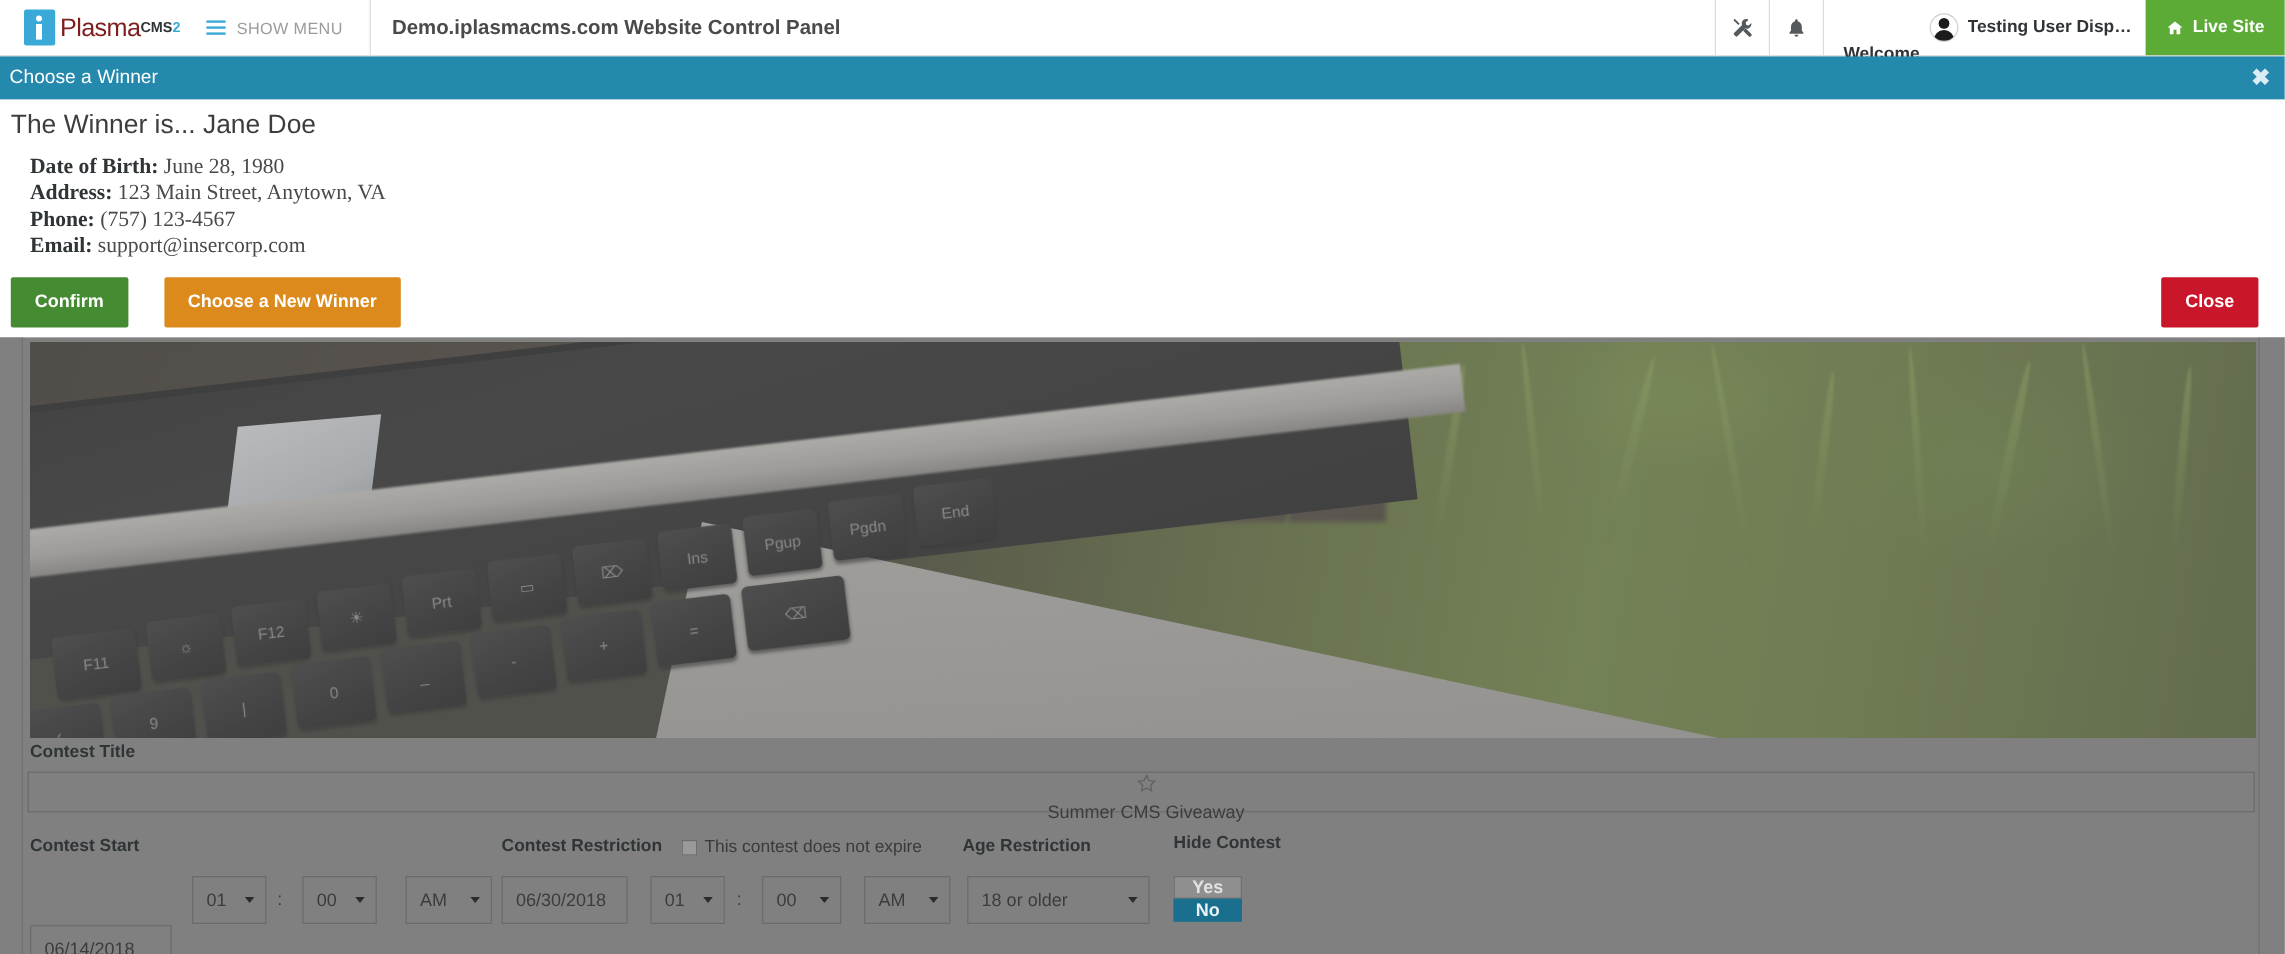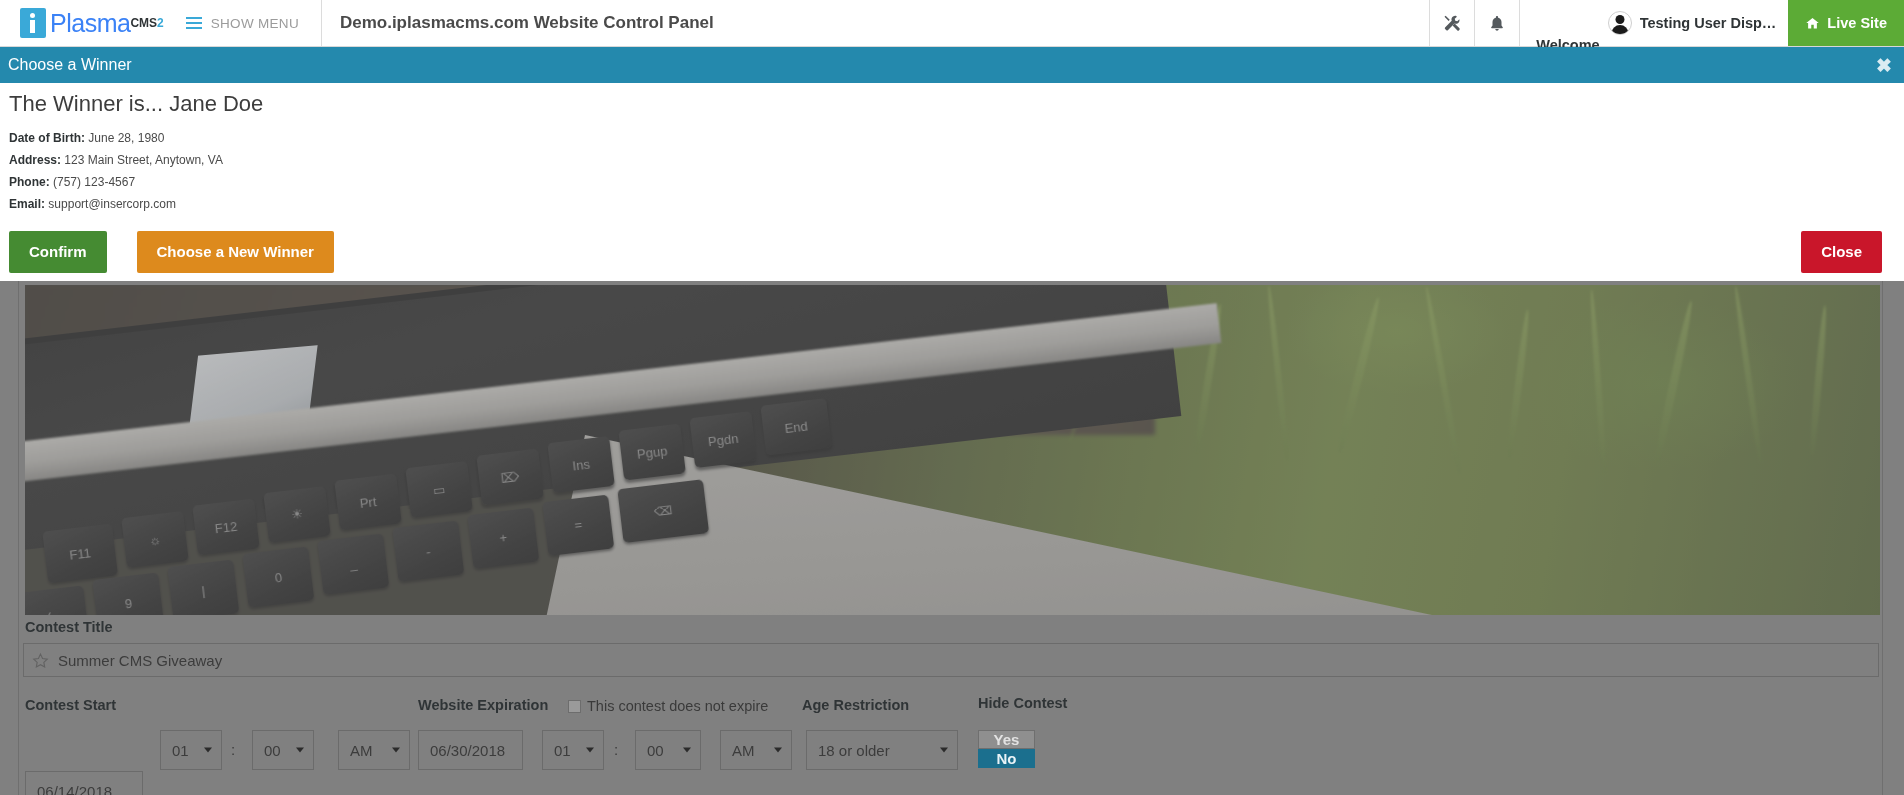--- a/index.html
+++ b/index.html
@@ -54,23 +54,23 @@
     border-radius: 50%;
   }
   .brand-mark::after {
     content: "";
     position: absolute;
     left: 10px; top: 12px;
     width: 5px; height: 13px;
     background: #ffffff;
   }
   .brand-text {
-    font-size: 25px;
+    font-size: 21px;
     font-weight: 400;
-    color: #3b82f6;
+    color: #7f1d1d;
     letter-spacing: -0.5px;
     line-height: 1;
   }
   .brand-sup {
     font-size: 12px;
     font-weight: 700;
     color: #2f3436;
     vertical-align: super;
     letter-spacing: 0px;
   }
@@ -241,24 +241,25 @@
     position: absolute;
     left: 9px; top: 8px;
     font-size: 22px;
     color: #3d3d3d;
     font-weight: normal;
     white-space: nowrap;
   }
 
   .winner-details {
     position: absolute;
-    left: 9px; top: 44px;
-    font-size: 12px;
+    left: 25px; top: 44px;
+    font-size: 18px;
     color: #4a4a4a;
     line-height: 22px;
+    font-family: Liberation Serif, serif;
   }
   .winner-details .lbl {
     font-weight: bold;
     color: #2f3436;
   }
 
   .modal-actions {
     position: absolute;
     left: 9px;
     top: 148px;
@@ -448,20 +449,21 @@
     position: absolute;
     left: 3px; top: 24px;
     width: 1856px;
     height: 34px;
     background: transparent;
     border: 1px solid #6b6b6b;
     display: flex;
     align-items: center;
     padding-left: 8px;
     gap: 9px;
+    flex-direction: column;
   }
   .star-icon {
     width: 17px; height: 17px;
     flex: 0 0 auto;
     opacity: 0.55;
   }
   .title-value {
     font-size: 15px;
     color: #3c3c3c;
     line-height: 1;
@@ -706,21 +708,21 @@
         <svg class="star-icon" viewBox="0 0 24 24" fill="none" stroke="#4a4a4a" stroke-width="1.6" aria-hidden="true">
           <polygon points="12,3 14.9,9.2 21.5,10 16.7,14.6 17.9,21.2 12,18 6.1,21.2 7.3,14.6 2.5,10 9.1,9.2"></polygon>
         </svg>
         <span class="title-value">Summer CMS Giveaway</span>
       </div>
 
       <div class="row-bottom">
 
         <div class="labels-line">
           <span class="field-label lb-start">Contest Start</span>
-          <span class="field-label lb-exp">Website Expiration</span>
+          <span class="field-label lb-exp">Contest Restriction</span>
           <span class="lb-nox">
             <span class="nox-check"></span>
             <span class="nox-text">This contest does not expire</span>
           </span>
           <span class="field-label lb-age">Age Restriction</span>
           <span class="field-label lb-hide">Hide Contest</span>
         </div>
 
         <div class="controls-line">
 

